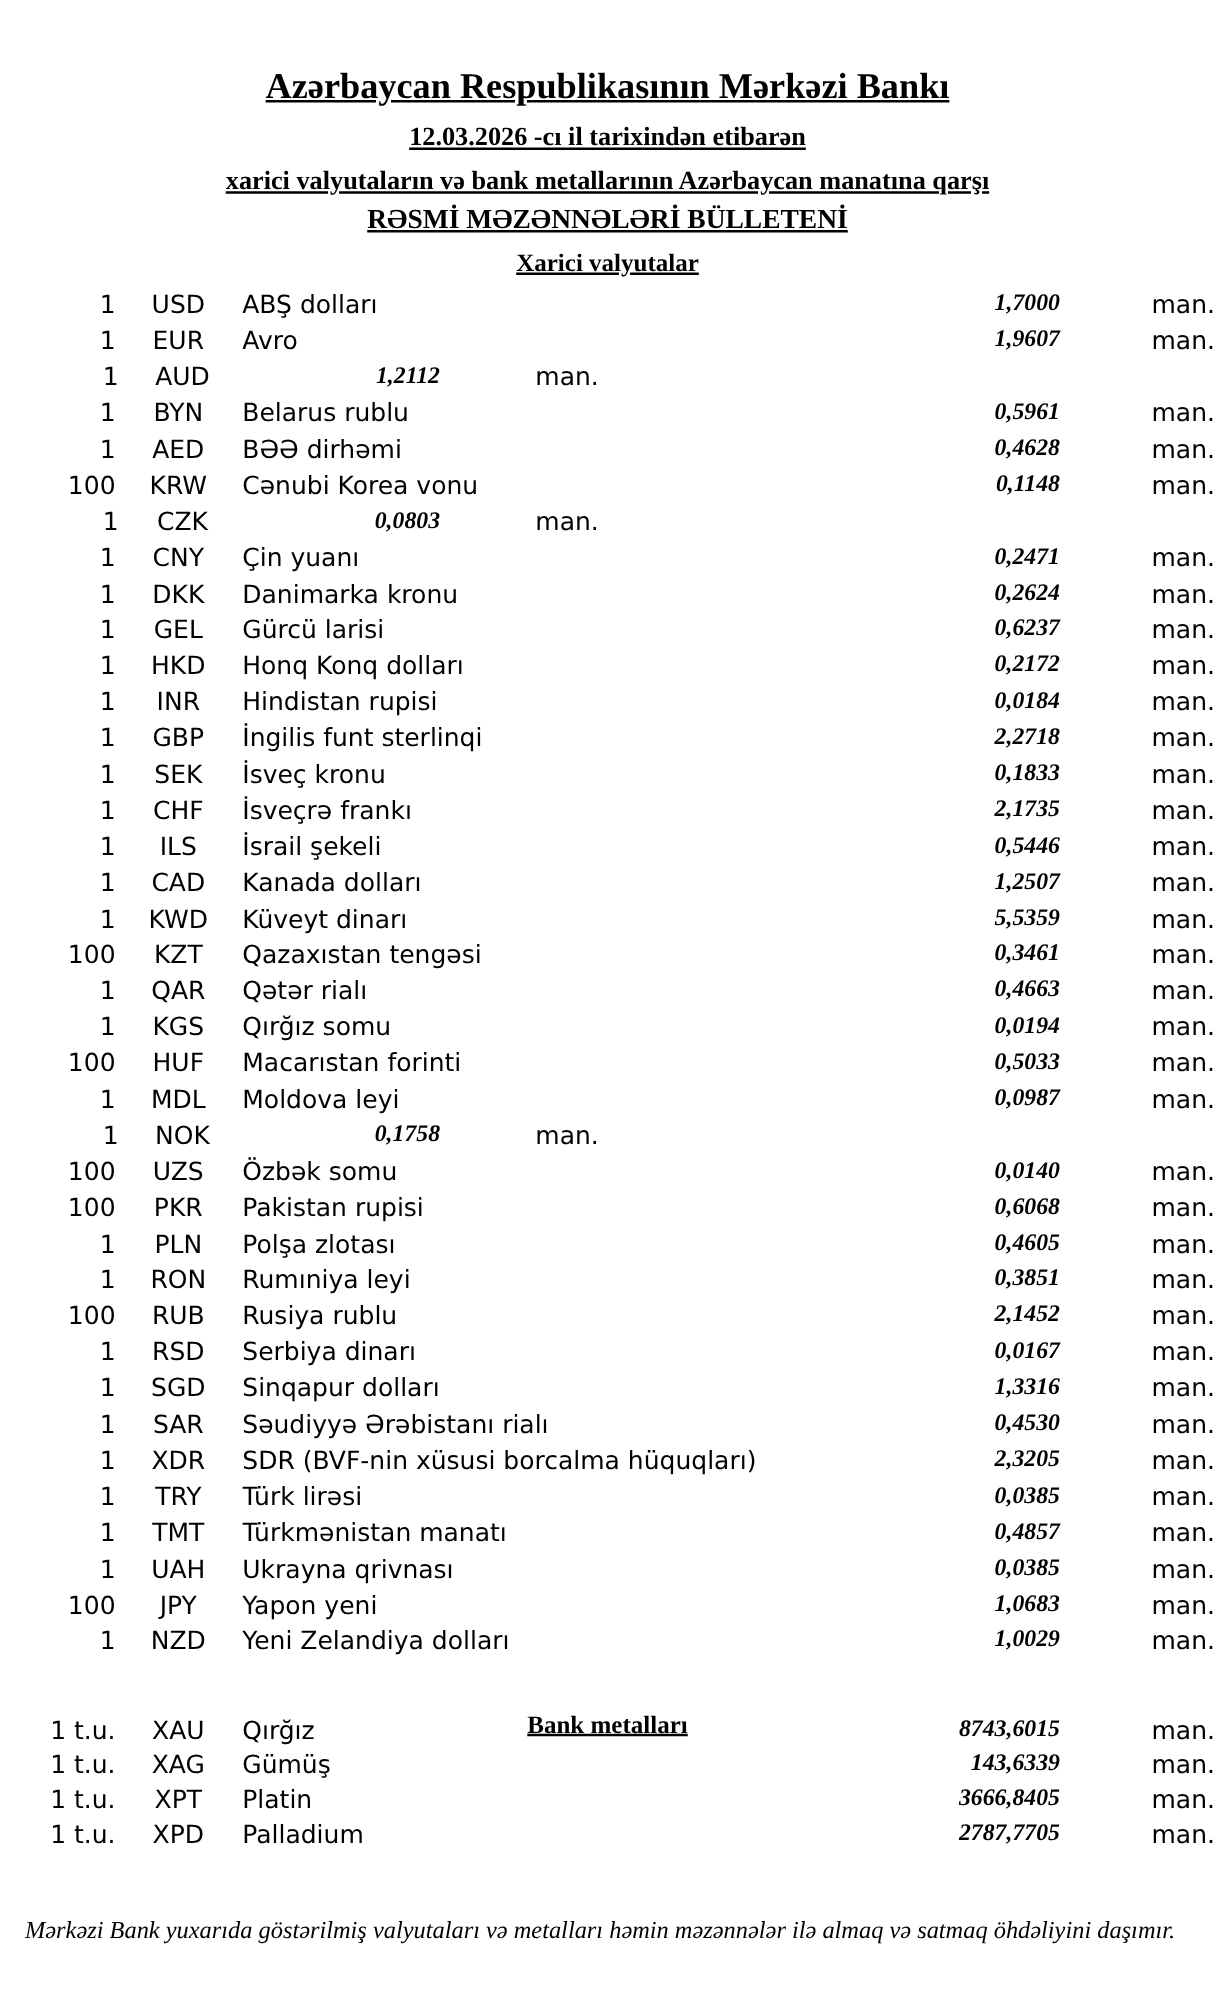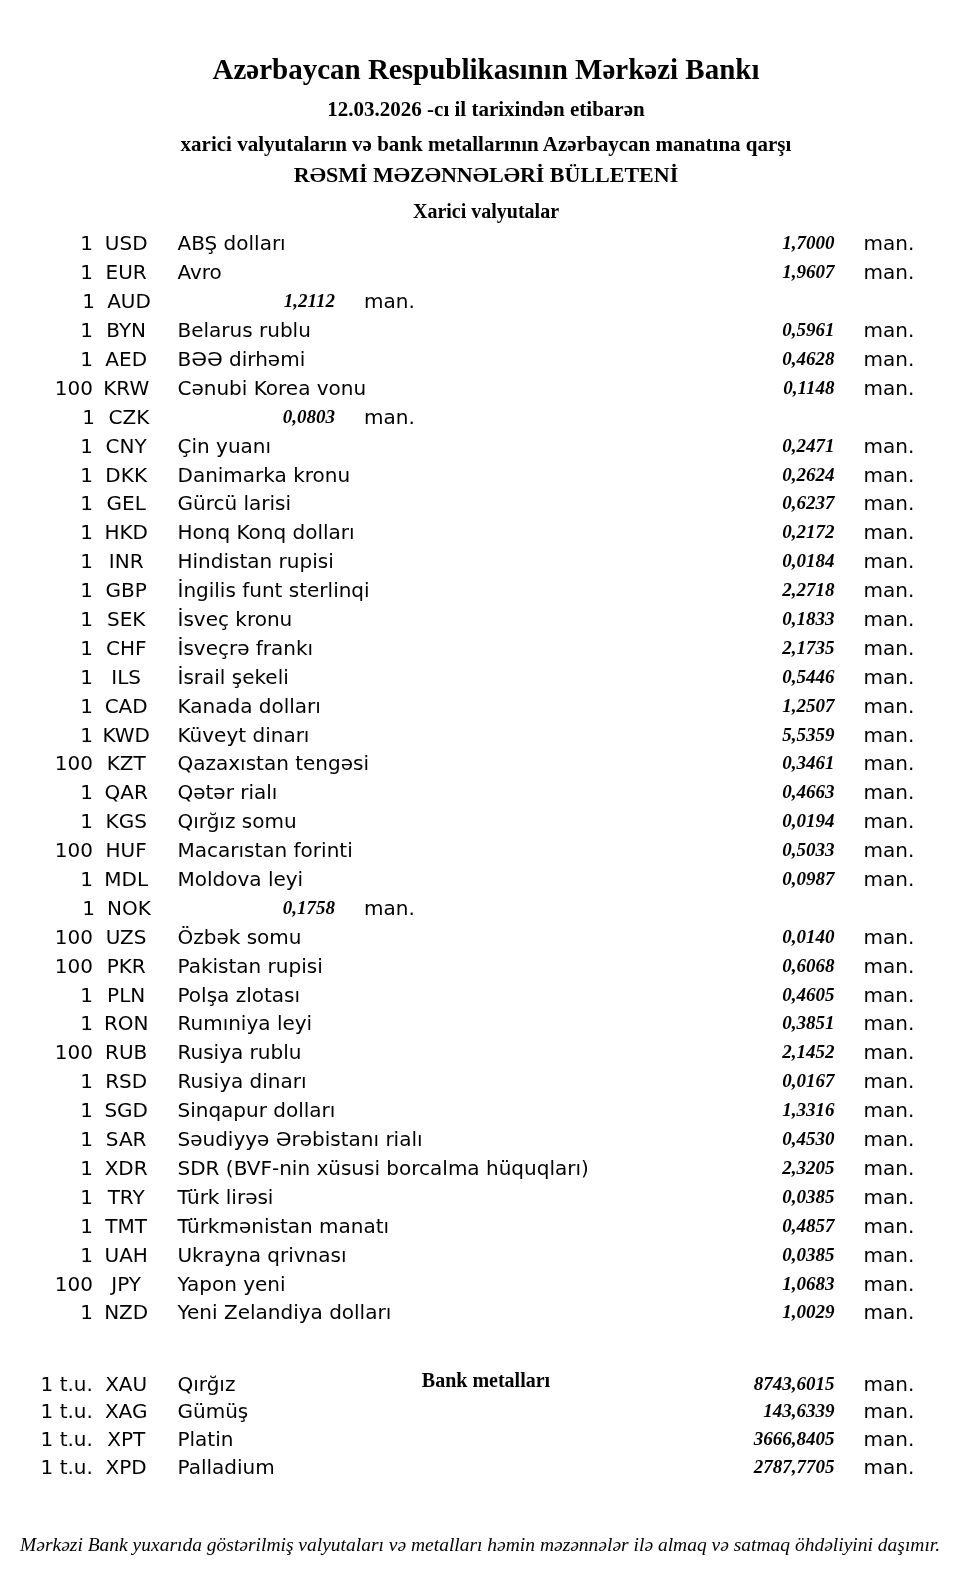--- a/index.html
+++ b/index.html
@@ -4,41 +4,41 @@
 <style>
   html, body { margin: 0; padding: 0; background: #ffffff; }
   .page {
     position: relative;
     width: 972px;
     height: 1595px;
     background: #ffffff;
     color: #000000;
     overflow: hidden;
   }
-  .center-line { position: absolute; left: 0; right: 0; text-align: center; }
+  .center-line { position: absolute; left: 0; right: 0; text-align: center; text-decoration: underline; }
   .title    { top: 53px;  font: bold 29px "Liberation Serif", serif; }
   .dateline { top: 97px;  font: bold 21px "Liberation Serif", serif; }
   .subject  { top: 132px; font: bold 21px "Liberation Serif", serif; }
   .bulletin { top: 162px; font: bold 22px "Liberation Serif", serif; }
   .sect-fx     { top: 200px;  font: bold 20px "Liberation Serif", serif; }
   .sect-metals { top: 1369px; font: bold 20px "Liberation Serif", serif; text-align: center; }
 
   .table { position: absolute; left: 0; width: 972px; }
   .fx-table     { top: 229px; }
   .metals-table { top: 1370px; }
 
   .row { display: flex; align-items: center; }
   .fx-table .row     { height: 28.9px; }
   .metals-table .row { height: 27.6px; }
 
   .qty  { width: 95px;  text-align: right;  font: 20px "DejaVu Sans", sans-serif; white-space: nowrap; }
-  .code { width: 62px;  margin-left: 3px; text-align: center; font: 20px "DejaVu Sans", sans-serif; }
+  .code { width: 62px;  margin-left: 20px; text-align: center; font: 20px "DejaVu Sans", sans-serif; }
   .name { width: 497px; margin-left: 21px; font: 20px "DejaVu Sans", sans-serif; white-space: nowrap; overflow: hidden; }
   .rate { width: 175px; text-align: right; font: bold italic 19px "Liberation Serif", serif; white-space: nowrap; }
-  .unit { width: 111px; margin-left: 29px; font: 20px "DejaVu Sans", sans-serif; }
+  .unit { width: 111px; margin-left: 16px; font: 20px "DejaVu Sans", sans-serif; text-align: right; }
 
   .footer {
     position: absolute;
     top: 1534px; left: 20px; right: 18px;
     font: italic 19.5px "Liberation Serif", serif;
     white-space: nowrap;
   }
 </style>
 </head>
 <body>
@@ -247,21 +247,21 @@
       <div class="row">
     <span class="qty">100</span>
     <span class="code">RUB</span>
     <span class="name">Rusiya rublu</span>
     <span class="rate">2,1452</span>
     <span class="unit">man.</span>
   </div>
       <div class="row">
     <span class="qty">1</span>
     <span class="code">RSD</span>
-    <span class="name">Rusiya dinarı</span>
+    <span class="name">Serbiya dinarı</span>
     <span class="rate">0,0167</span>
     <span class="unit">man.</span>
   </div>
       <div class="row">
     <span class="qty">1</span>
     <span class="code">SGD</span>
     <span class="name">Sinqapur dolları</span>
     <span class="rate">1,3316</span>
     <span class="unit">man.</span>
   </div>

